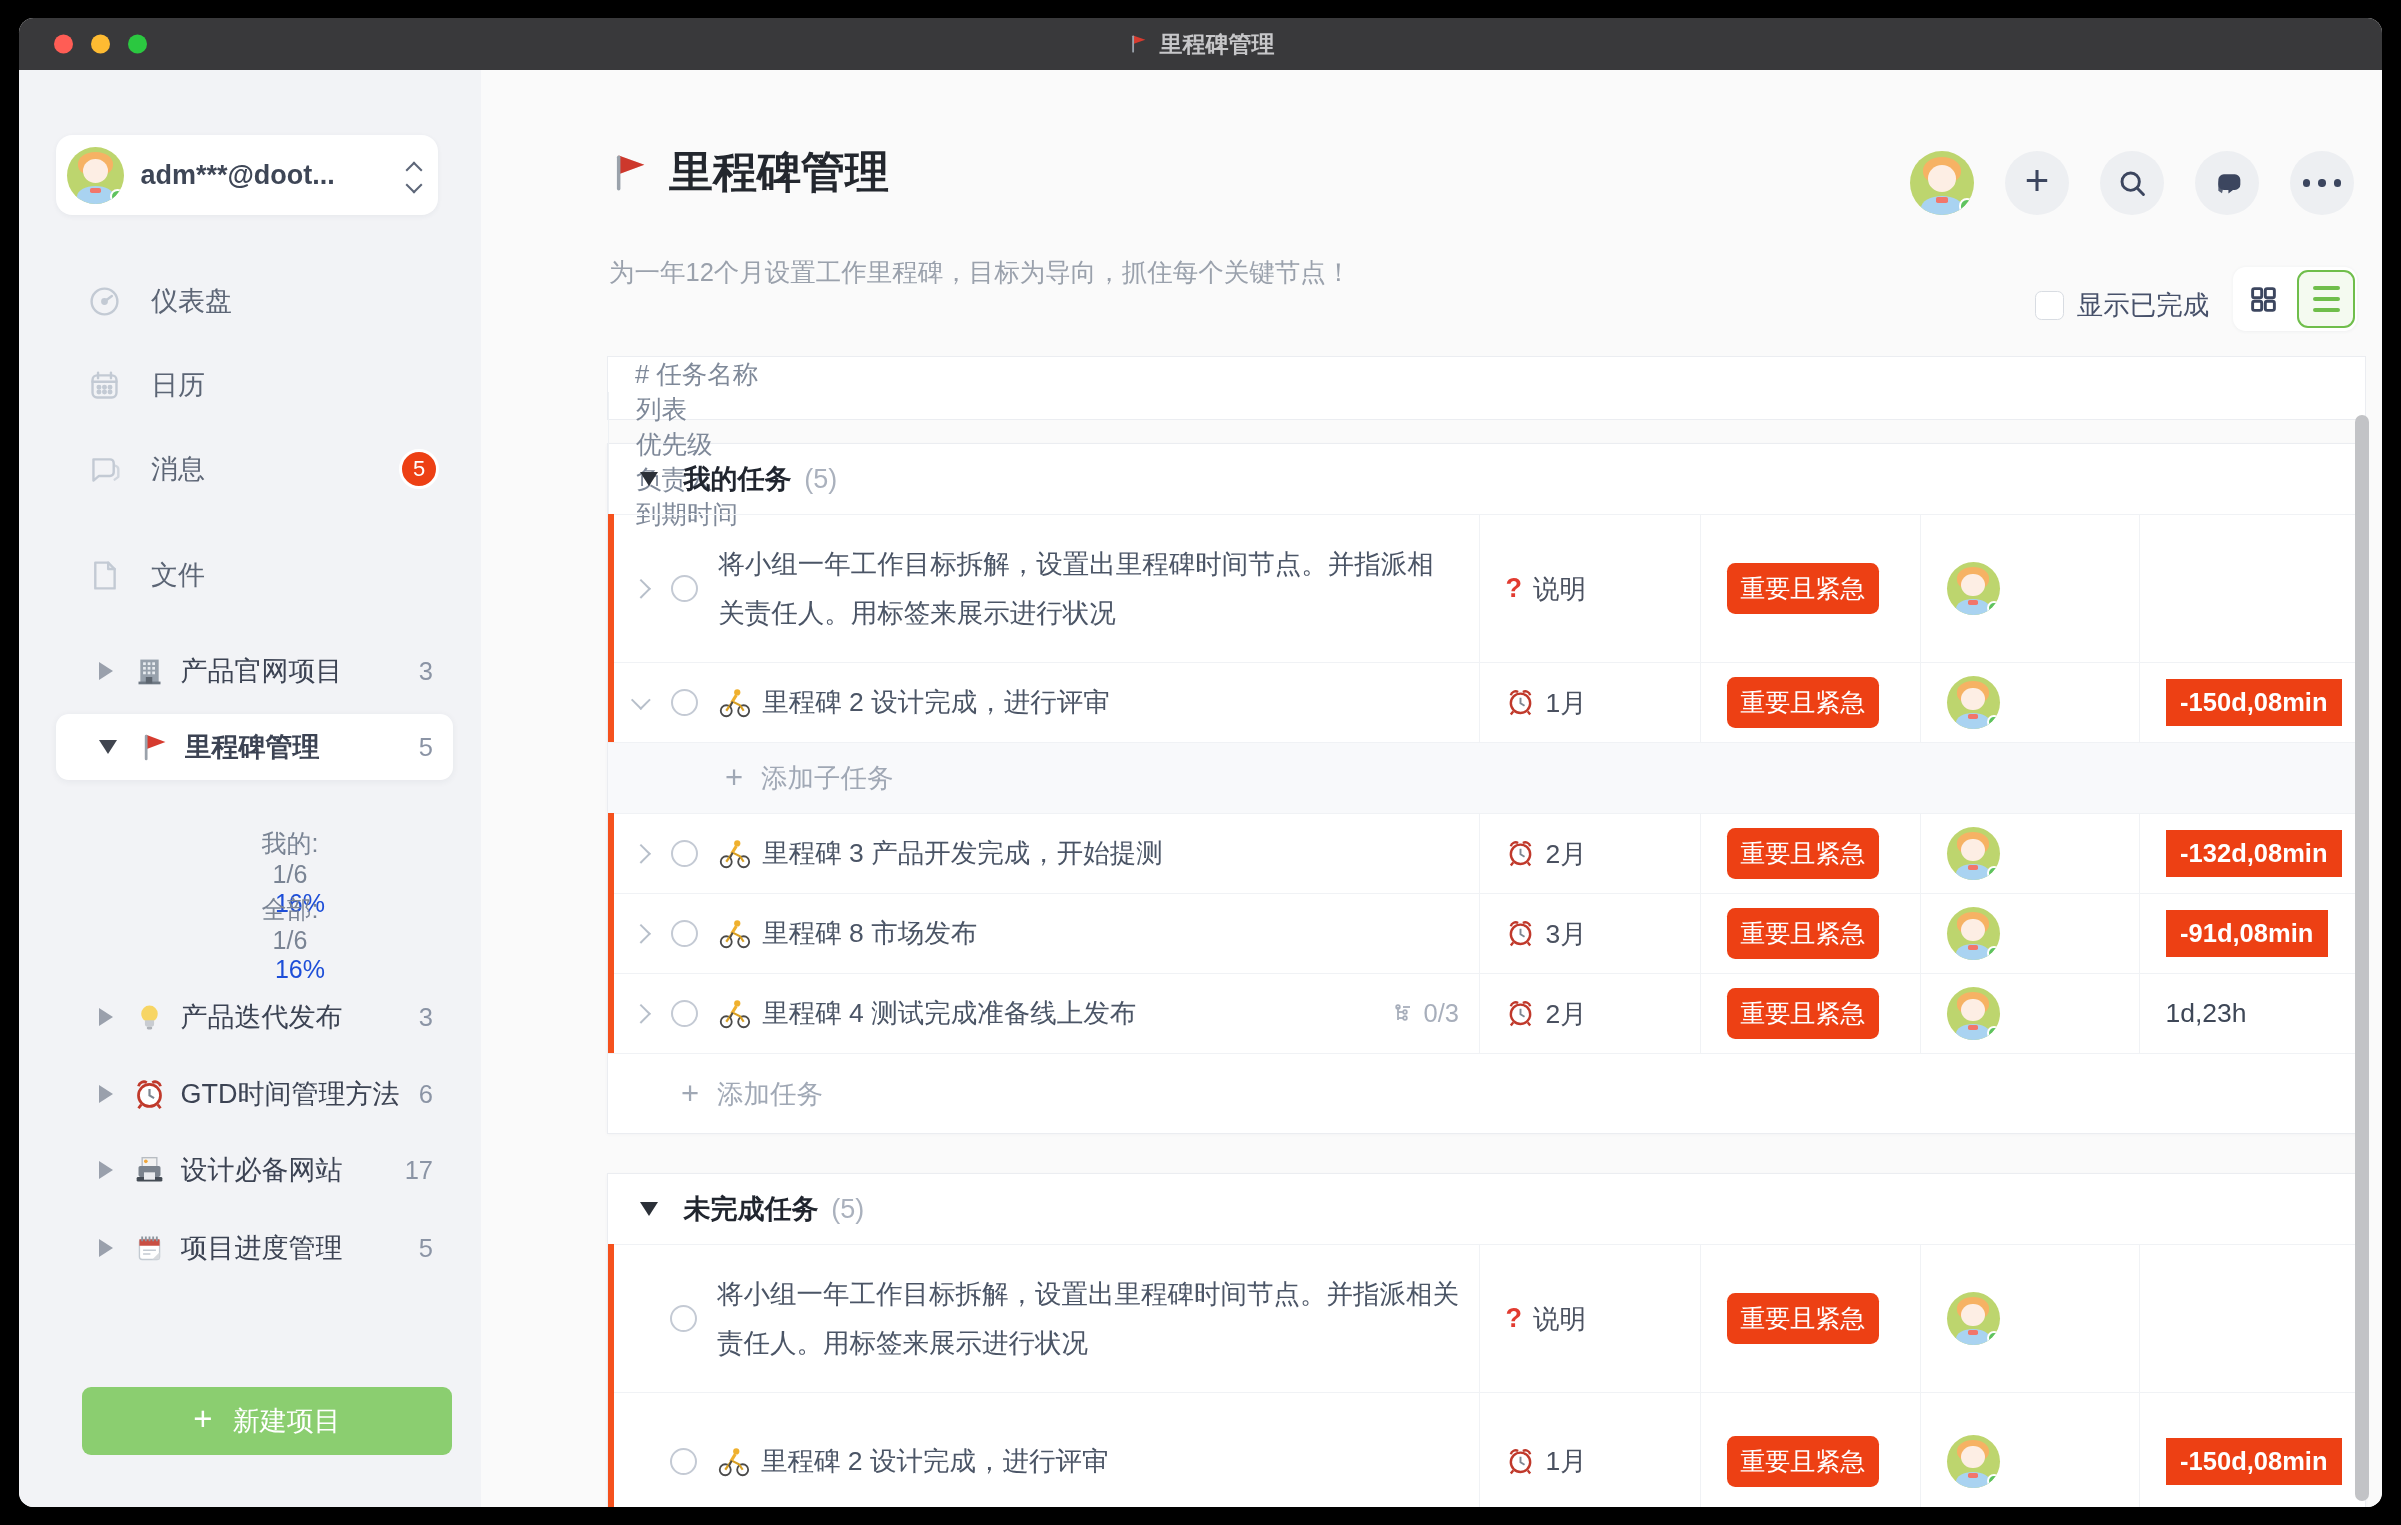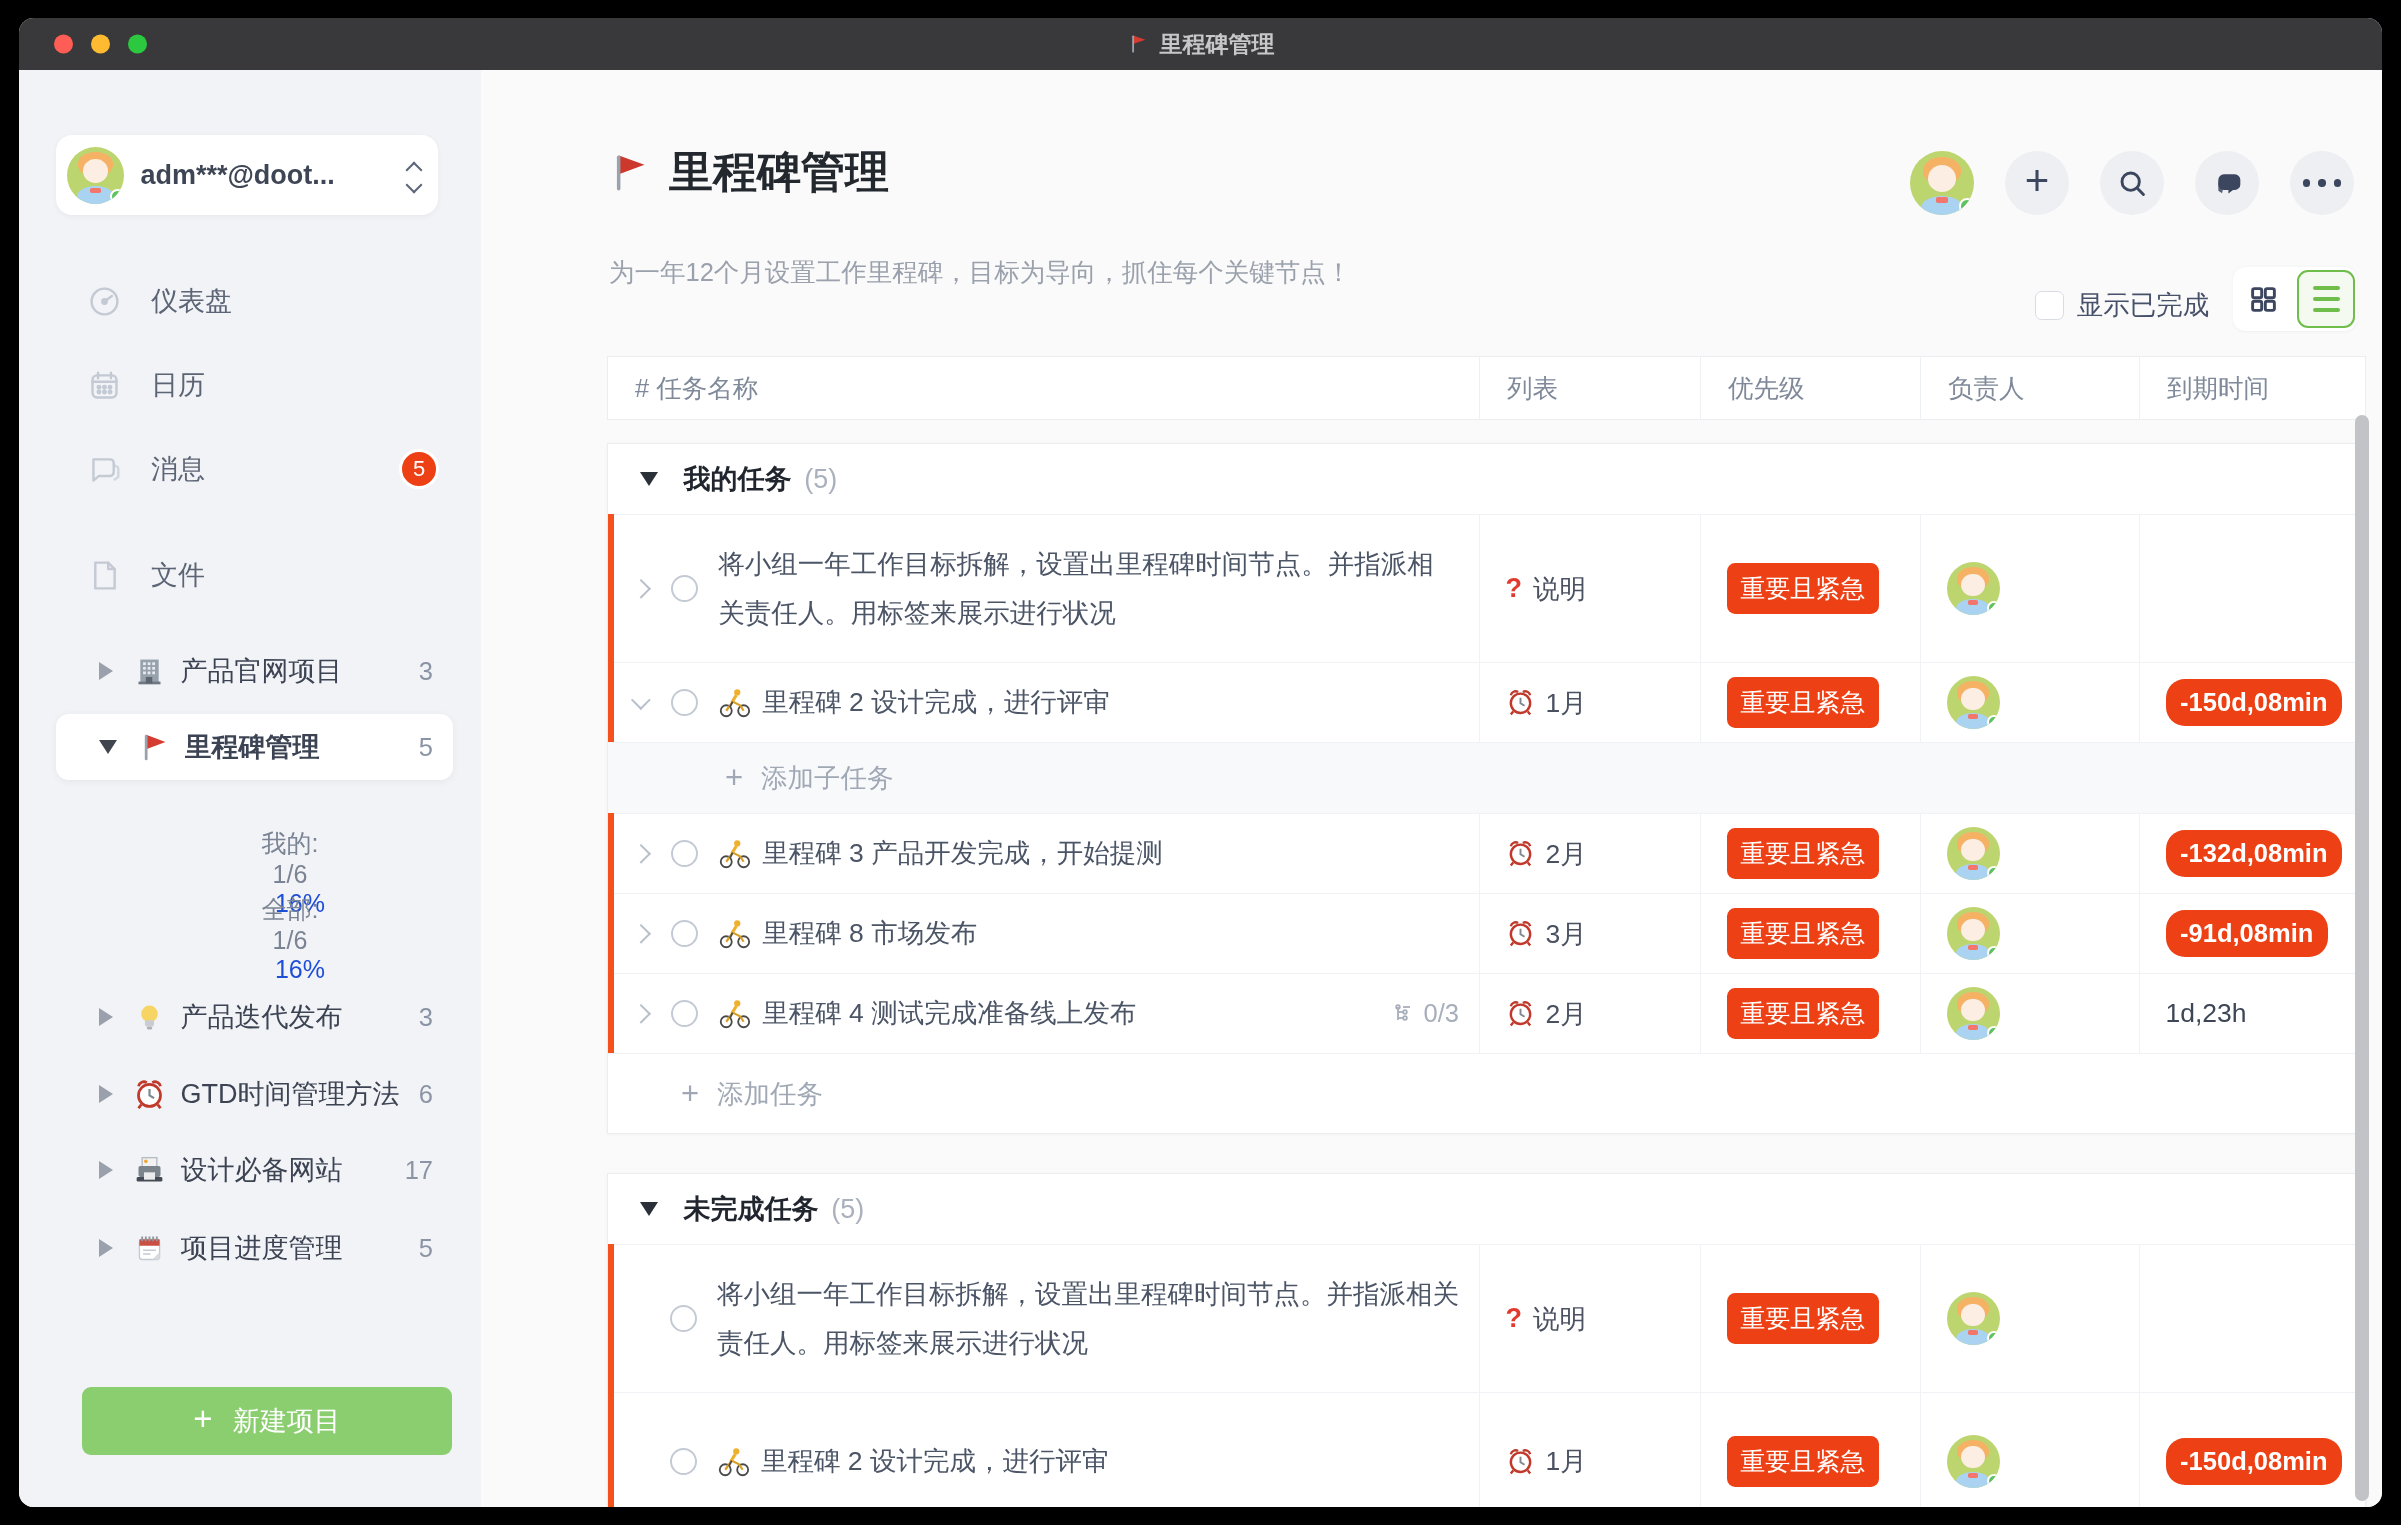--- a/index.html
+++ b/index.html
@@ -74,21 +74,21 @@
   .checkbox { width:29px; height:29px; background:#fff; border:1.8px solid #d8dce2; border-radius:6.4px; cursor:pointer; flex:none; }
   .cb-label { font-size:26.5px; color:#47516a; margin-left:12.8px; white-space:nowrap; }
   .view-toggle { position:absolute; left:1708px; top:197px; width:124px; height:64px; background:#fff; border-radius:12.8px; display:flex; align-items:center; justify-content:space-between; padding:0 1.8px; box-shadow:0 0.9px 3.6px rgba(40,50,70,.05); }
   .vt-btn { width:58px; height:58px; border-radius:11px; display:flex; align-items:center; justify-content:center; cursor:pointer; }
   .vt-btn.active { border:2.7px solid #6fbe4b; background:#f4faf0; }
   .list-lines { display:flex; flex-direction:column; gap:6.4px; }
   .list-lines i { width:27px; height:4.6px; background:#6fbe4b; border-radius:2.7px; }
 
   
   .table-wrap { position:absolute; left:82px; top:286px; width:1759px; }
-  .thead { height:64px; background:#fff; border:0.9px solid #ebedf1; display:flex; align-items:center; color:#7f8999; font-size:25.5px; }
+  .thead { height:64px; background:#fff; border:0.9px solid #ebedf1; display:flex; align-items:center; color:#7f8999; font-size:25.5px;flex-direction:column; }
   .col { padding-left:27px; }
   .col-name { width:871px; }
   .col-list { width:221px; }
   .col-pri  { width:220px; }
   .col-ass  { width:219px; }
   .col-due  { flex:1; }
   .thead .col { align-self:stretch; display:flex; align-items:center; }
   .thead .col + .col { border-left:0.9px solid #eef1f4; }
 
   .group-card { background:#fff; border:0.9px solid #ebedf1; box-shadow:0 0.9px 3.6px rgba(40,50,70,.04); }
@@ -113,21 +113,21 @@
   .chev-row { width:13.7px; height:13.7px; border-right:2.7px solid #b7bfca; border-bottom:2.7px solid #b7bfca; flex:none; margin-right:24px; cursor:pointer; }
   .chev-row.closed { transform:rotate(-45deg); }
   .chev-row.open { transform:rotate(45deg); margin-top:-5.5px; }
   .task-circle { width:27px; height:27px; border:2.3px solid #c4cad4; border-radius:50%; flex:none; margin-right:20px; cursor:pointer; background:#fff; }
   .task-icon { width:33px; height:33px; flex:none; margin-right:11px; }
   .task-text { font-size:26.5px; color:#4b5566; line-height:49px; }
   .subtask-ind { margin-left:auto; display:flex; align-items:center; gap:9px; color:#a7aebb; font-size:25.5px; flex:none; }
 
   .q-mark { color:#e13b30; font-weight:700; font-size:27px; }
   .badge { background:#ed4014; color:#fff; font-size:25px; padding:9px 13.7px; border-radius:8.2px; white-space:nowrap; }
-  .due-badge { background:#ed4014; color:#fff; font-weight:700; font-size:25.5px; padding:9px 14.6px; border-radius:19px; white-space:nowrap; }
+  .due-badge { background:#ed4014; color:#fff; font-weight:700; font-size:25.5px; padding:9px 14.6px; border-radius:0; white-space:nowrap; }
   .cell-avatar { width:53px; height:53px; }
 
   .add-row { display:flex; align-items:center; color:#a0a8b5; font-size:26.5px; gap:18px; cursor:pointer; }
   .add-row .plus { font-size:31px; font-weight:300; color:#a0a8b5; }
   .add-subtask { height:71px; background:#f8f9fb; padding-left:117px; }
   .add-task { height:80px; background:#fff; padding-left:73px; border-top:0.9px solid #f0f2f5; }
 
   .scrollbar { position:absolute; right:12.8px; top:345px; width:14.6px; height:1086px; background:#c2c3c6; border-radius:7.3px; }
 
   .icon-stroke { stroke:#c3cad4; fill:none; stroke-width:2.6; stroke-linecap:round; stroke-linejoin:round; }

